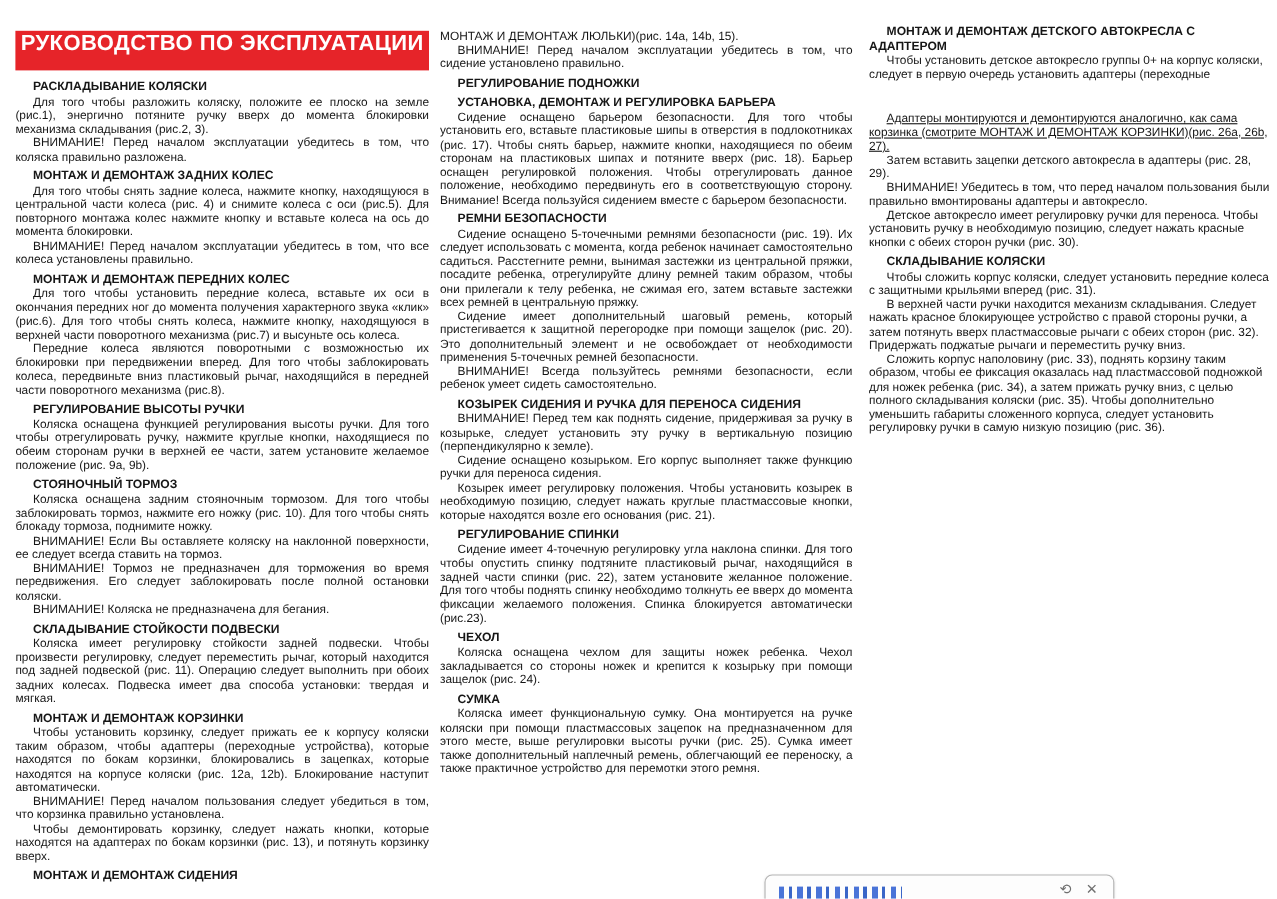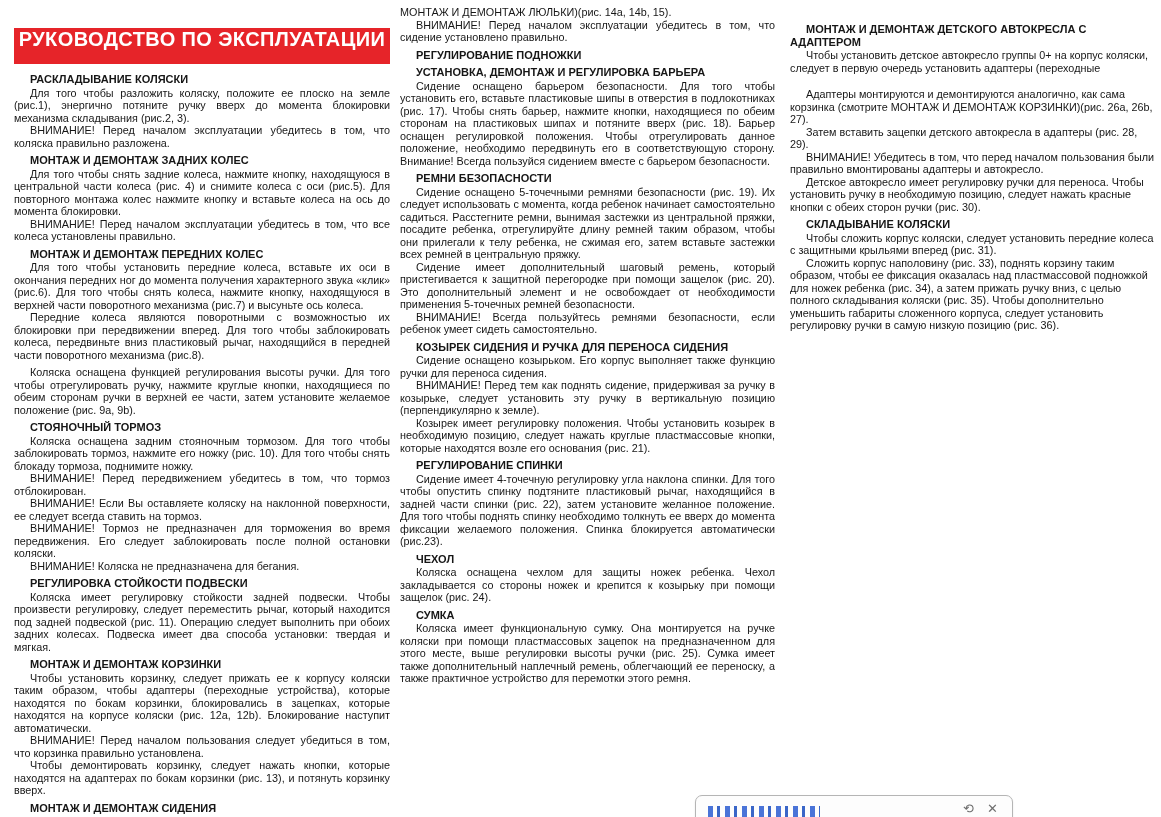--- a/index.html
+++ b/index.html
@@ -4,30 +4,30 @@
 <style>
   html,body{margin:0;padding:0;background:#fff;}
   .page{position:relative;width:1161px;height:817px;background:#ffffff;overflow:hidden;
         font-family:"Liberation Sans",sans-serif;color:#161616;}
   .banner{position:absolute;left:14px;top:28px;width:376px;height:36px;background:#e62429;
         color:#ffffff;font-weight:bold;font-size:20px;display:flex;align-items:flex-start;
         justify-content:center;letter-spacing:.4px;white-space:nowrap;}
   .cols{position:absolute;left:0;top:0;width:100%;height:100%;}
   .col{position:absolute;top:0;font-size:10.8px;line-height:12.5px;}
   .col:nth-child(1){left:14px;width:376px;padding-top:68px;}
-  .col:nth-child(2){left:400px;width:375px;padding-top:1px;}
+  .col:nth-child(2){left:400px;width:375px;padding-top:22px;}
   .col:nth-child(3){left:790px;width:368px;padding-top:18px;}
   .col.justify p{text-align:justify;}
   .col.left p{text-align:left;}
   .sec{margin-top:5px;}
   .sec h3{font-size:11px;font-weight:bold;margin:0 0 1px 0;text-indent:16px;}
   .sec h3:empty{display:none;}
   .sec p{margin:0;text-indent:16px;}
   .sec p.n{text-indent:0;}
-  .sec p.g{margin-top:14px;}
+  .sec p.g{margin-top:28px;text-decoration:underline;}
   
   .popup{position:absolute;left:695px;top:795px;width:316px;height:42px;background:#fdfdfd;
         border:1px solid #b5b5b5;border-radius:7px;box-shadow:0 1px 2px rgba(0,0,0,.10);}
   .popup .link-sliver{position:absolute;left:12px;top:10px;width:112px;height:12px;
         background:repeating-linear-gradient(90deg,#4a74d8 0 5px,transparent 5px 9px,
         #3a66c8 9px 12px,transparent 12px 17px);}
   .popup .pp-icon{position:absolute;top:6px;color:#6f6f6f;font-size:13px;line-height:13px;cursor:pointer;}
   .popup .pp-icon.i1{right:38px;}
   .popup .pp-icon.i2{right:14px;}
 </style>
@@ -68,44 +68,44 @@
             <h3>МОНТАЖ  И ДЕМОНТАЖ  ПЕРЕДНИХ  КОЛЕС</h3>
             <div>
 
                 <p class="i">Для того чтобы установить передние  колеса, вставьте их оси в окончания передних ног до момента получения характерного звука «клик» (рис.6). Для того чтобы снять колеса, нажмите кнопку, находящуюся в верхней части поворотного механизма (рис.7) и высуньте ось колеса.</p>
 
                 <p class="i">Передние  колеса являются поворотными с возможностью их блокировки при передвижении вперед. Для того чтобы заблокировать колеса, передвиньте вниз пластиковый рычаг, находящийся в передней части поворотного механизма (рис.8).</p>
               </div>
           </section>
 
           <section class="sec">
+            <h3>РЕГУЛИРОВАНИЕ ВЫСОТЫ РУЧКИ</h3>
             <div>
 
                 <p class="i">Коляска оснащена функцией регулирования высоты ручки. Для того чтобы отрегулировать ручку, нажмите круглые кнопки, находящиеся по обеим сторонам ручки в верхней ее части, затем установите желаемое положение (рис. 9a, 9b).</p>
               </div>
           </section>
 
           <section class="sec">
             <h3>СТОЯНОЧНЫЙ ТОРМОЗ</h3>
             <div>
 
                 <p class="i">Коляска оснащена задним стояночным тормозом. Для того чтобы заблокировать тормоз, нажмите его ножку (рис. 10). Для того чтобы снять блокаду тормоза, поднимите ножку.</p>
 
-                <p class="i">ВНИМАНИЕ! Перед передвижением убедитесь в том, что тормоз отблокирован.</p>
 
                 <p class="i">ВНИМАНИЕ! Если Вы оставляете коляску на наклонной поверхности, ее следует всегда ставить на тормоз.</p>
 
                 <p class="i">ВНИМАНИЕ! Тормоз не предназначен для торможения во время передвижения. Его следует заблокировать после полной остановки коляски.</p>
 
                 <p class="i">ВНИМАНИЕ! Коляска не предназначена для бегания.</p>
               </div>
           </section>
 
           <section class="sec">
-            <h3>РЕГУЛИРОВКА СТОЙКОСТИ ПОДВЕСКИ</h3>
+            <h3>СКЛАДЫВАНИЕ СТОЙКОСТИ ПОДВЕСКИ</h3>
             <div>
 
                 <p class="i">Коляска имеет регулировку стойкости задней подвески. Чтобы произвести регулировку, следует переместить рычаг, который находится под задней подвеской (рис. 11). Операцию следует выполнить при обоих задних колесах. Подвеска имеет два способа установки: твердая и мягкая.</p>
               </div>
           </section>
 
           <section class="sec">
             <h3>МОНТАЖ И ДЕМОНТАЖ КОРЗИНКИ</h3>
             <div>
 
@@ -157,24 +157,24 @@
                 <p class="i">Сидение имеет дополнительный шаговый ремень, который пристегивается к защитной перегородке при помощи защелок (рис. 20). Это дополнительный элемент и не освобождает от необходимости применения 5-точечных ремней безопасности.</p>
 
                 <p class="i">ВНИМАНИЕ! Всегда пользуйтесь ремнями безопасности, если ребенок умеет сидеть самостоятельно.</p>
               </div>
           </section>
 
           <section class="sec">
             <h3>КОЗЫРЕК СИДЕНИЯ И РУЧКА ДЛЯ ПЕРЕНОСА СИДЕНИЯ</h3>
             <div>
 
+                <p class="i">ВНИМАНИЕ! Перед тем как поднять сидение, придерживая за ручку в козырьке, следует установить эту ручку в вертикальную позицию (перпендикулярно к земле).</p>
+
                 <p class="i">Сидение оснащено козырьком. Его корпус выполняет также функцию ручки для переноса сидения.</p>
 
-                <p class="i">ВНИМАНИЕ! Перед тем как поднять сидение, придерживая за ручку в козырьке, следует установить эту ручку в вертикальную позицию (перпендикулярно к земле).</p>
-
                 <p class="i">Козырек имеет регулировку положения. Чтобы установить козырек в необходимую позицию, следует нажать круглые пластмассовые кнопки, которые находятся возле его основания (рис. 21).</p>
               </div>
           </section>
 
           <section class="sec">
             <h3>РЕГУЛИРОВАНИЕ СПИНКИ</h3>
             <div>
 
                 <p class="i">Сидение имеет 4-точечную регулировку угла наклона спинки. Для того чтобы опустить спинку подтяните пластиковый рычаг, находящийся в задней части спинки (рис. 22), затем установите желанное положение. Для того чтобы поднять спинку необходимо толкнуть ее вверх до момента фиксации желаемого положения. Спинка блокируется автоматически (рис.23).</p>
               </div>
@@ -214,20 +214,21 @@
                 <p class="i">Детское автокресло имеет регулировку ручки для переноса. Чтобы установить ручку в необходимую позицию, следует нажать красные кнопки с обеих сторон ручки (рис. 30).</p>
               </div>
           </section>
 
           <section class="sec">
             <h3>СКЛАДЫВАНИЕ КОЛЯСКИ</h3>
             <div>
 
                 <p class="i">Чтобы сложить корпус коляски, следует установить передние колеса с защитными крыльями вперед (рис. 31).</p>
 
+                <p class="i">В верхней части ручки находится механизм складывания. Следует нажать красное блокирующее устройство с правой стороны ручки, а затем потянуть вверх пластмассовые рычаги с обеих сторон (рис. 32). Придержать поджатые рычаги и переместить ручку вниз.</p>
 
                 <p class="i">Сложить корпус наполовину (рис. 33), поднять корзину таким образом, чтобы ее фиксация оказалась над пластмассовой подножкой для ножек ребенка (рис. 34), а затем прижать ручку вниз, с целью полного складывания коляски (рис. 35). Чтобы дополнительно уменьшить габариты сложенного корпуса, следует установить регулировку ручки в самую низкую позицию (рис. 36).</p>
               </div>
           </section>
         </div>
     </div>
 
   <div class="popup">
     <div class="link-sliver"></div>
     <span class="pp-icon i1">⟲</span>

